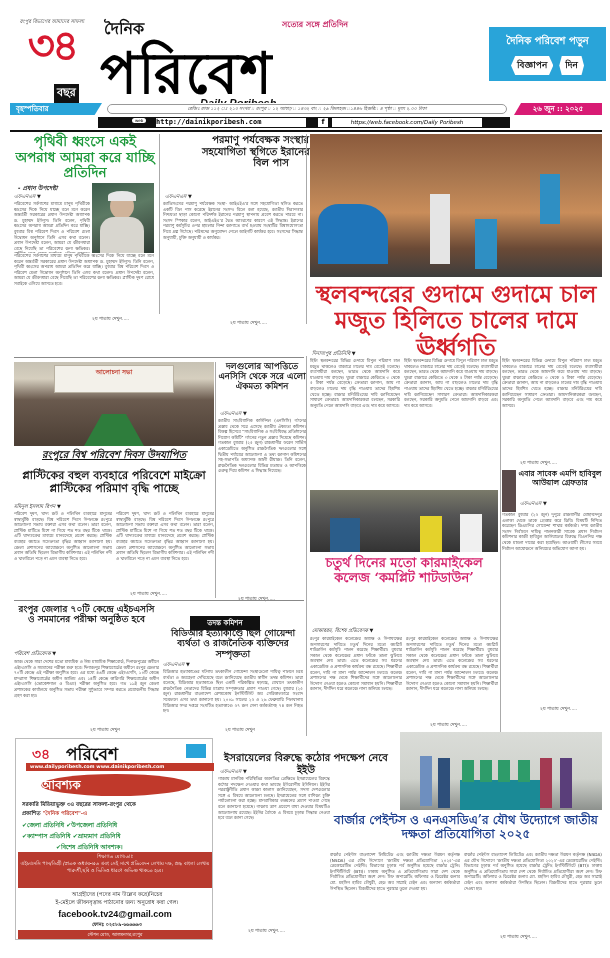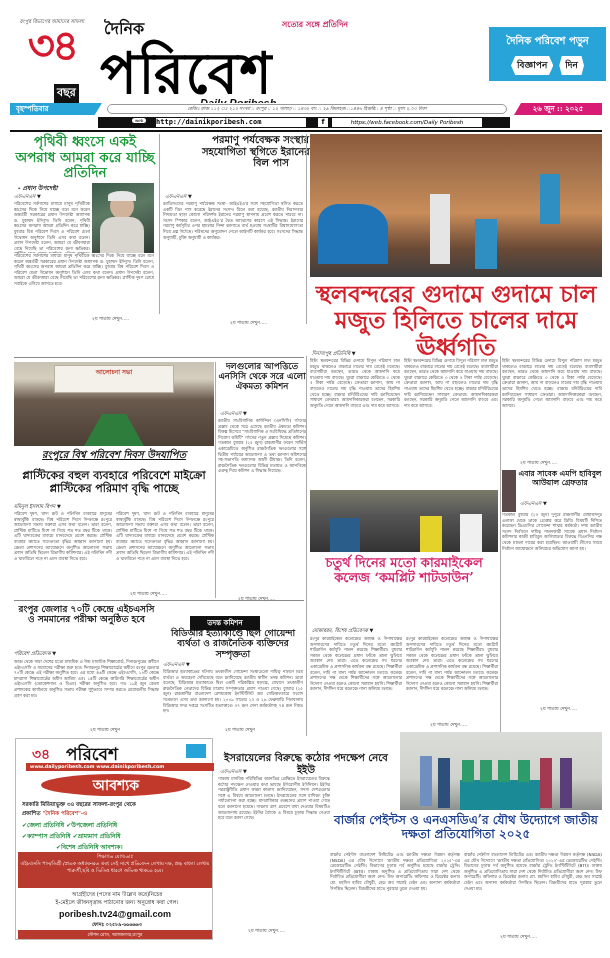--- a/index.html
+++ b/index.html
@@ -44,21 +44,21 @@
 
   
   .vrule { background: #aaa; width: 1px; }
 
   .badge-dark { background: #111; color: #fff; font-size: 7px; font-weight: bold; padding: 1px 10px; text-align: center; }
 
   
   .ad { left: 15px; top: 738px; width: 198px; height: 202px; border: 1px solid #bbb; background: #fff; }
   .ad .logo { position: absolute; left: 10px; top: 2px; width: 180px; height: 22px; }
   .ad .urls { position: absolute; left: 10px; top: 24px; width: 188px; height: 8px; background: #c0392b; color: #fff; font-size: 4.8px; font-weight: bold; line-height: 8px; padding-left: 4px; white-space: nowrap; overflow: hidden; }
-  .ad .need { position: absolute; left: 25px; top: 35px; width: 150px; height: 22px; border-radius: 50%; background: #c0392b; color: #fff; text-align: center; font-size: 14px; font-weight: bold; line-height: 22px; font-family: "DejaVu Serif", serif; }
+  .ad .need { position: absolute; left: 25px; top: 35px; width: 150px; height: 22px; border-radius: 50%; background: #c0392b; color: #fff; text-align: left; font-size: 12px; font-weight: bold; line-height: 22px; font-family: "DejaVu Serif", serif; }
   .ad .l { position: absolute; left: 6px; width: 190px; font-size: 5.5px; font-weight: bold; color: #111; white-space: nowrap; overflow: hidden; }
   .ad .pos { color: #1a8a3a; font-weight: bold; font-size: 6px; }
   .ad .quali { position: absolute; left: 2px; top: 113px; width: 194px; height: 36px; background: #b83a2e; color: #fff; font-size: 4.8px; line-height: 7px; text-align: center; padding-top: 1px; }
   .ad .email { position: absolute; left: 0; top: 170px; width: 198px; text-align: center; font-family: "Liberation Sans", sans-serif; font-weight: bold; font-size: 9px; color: #111; }
   .ad .foot { position: absolute; left: 2px; top: 191px; width: 194px; height: 9px; background: #b83a2e; color: #fff; font-size: 4.5px; line-height: 9px; text-align: center; }
 </style>
 </head>
 <body>
 
 <div class="abs mast-anniv">
@@ -223,16 +223,16 @@
   </div>
   <div class="l pos" style="top:103px;left:40px;">
     <span>✔বিশেষ প্রতিনিধি আবশ্যক।</span>
   </div>
   <div class="quali">
     <div>শিক্ষাগত যোগ্যতাঃ</div>
     <div>এইচএসসি পাস/ডিগ্রী /স্নাতক অধ্যায়নরত এবং সেই সাথে প্রতিবেদন লেখায় দক্ষ, শুদ্ধ বাংলা লেখায় পারদর্শী,ছবি ও ভিডিও ধারণে অভিজ্ঞ থাকতে হবে।</div>
   </div>
   <div class="l" style="top:152px;text-align:center;font-weight:normal;">আগ্রহীদের (পদের নাম উল্লেখ করে)নিচের</div>
   <div class="l" style="top:160px;text-align:center;font-weight:normal;">ই-মেইলে জীবনবৃত্তান্ত পাঠানোর জন্য অনুরোধ করা গেল।</div>
-  <div class="email">poribesh.tv24@gmail.com</div>
+  <div class="email">facebook.tv24@gmail.com</div>
   <div class="l" style="top:182px;text-align:center;font-size:4.8px;">ফোনঃ ০২৫৮৯-৬৬৬৬৬৩</div>
   <div class="foot">স্টেশন রোড, আলমনগর,রংপুর</div>
 </div>
 
 </body></html>

